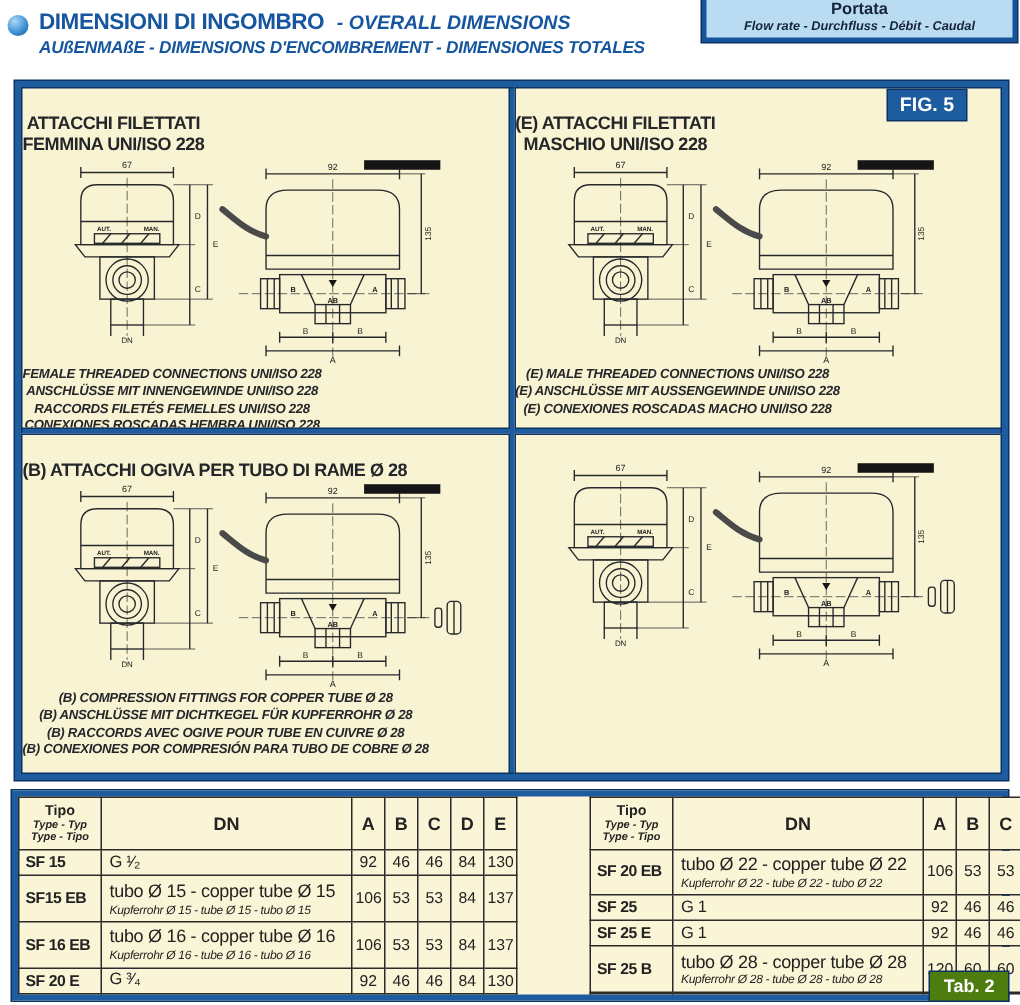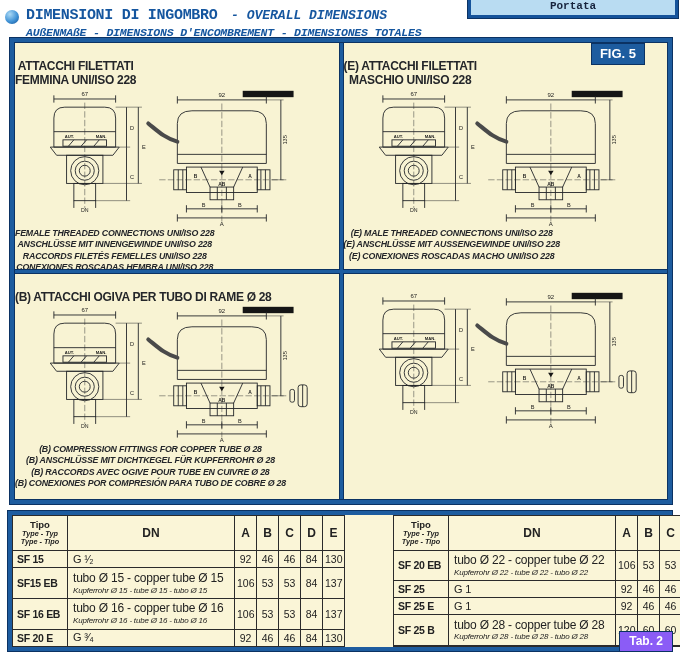--- a/index.html
+++ b/index.html
@@ -1,19 +1,19 @@
 <!DOCTYPE html>
 <html><head>
 <meta charset="utf-8">
 <style>
   html,body{margin:0;padding:0;}
   body{width:680px;height:670px;background:#fff;overflow:hidden;position:relative;
        font-family:"Liberation Sans",sans-serif;color:#222;}
   
-  .header{position:relative;height:38px;font-family:Liberation Mono, monospace;}
+  .header{position:relative;height:54px;}
   .bullet{position:absolute;left:5px;top:10px;width:14px;height:14px;border-radius:50%;
           background:radial-gradient(circle at 35% 30%,#aad9f5,#4193d6 55%,#0f4f93);}
   .titles{margin-left:26px;padding-top:5px;line-height:1.25;}
   .t-main{font-size:15px;font-weight:700;color:#15569f;letter-spacing:-0.3px;}
   .t-suffix{font-size:13px;font-weight:700;font-style:italic;color:#15569f;margin-left:4px;}
   .t-line2{font-size:11.5px;font-weight:700;font-style:italic;color:#15569f;letter-spacing:-0.2px;}
   .portata{position:absolute;top:-7px;right:2px;width:196px;text-align:center;
            background:#b9dcf2;border:3px solid #15539b;box-shadow:0 0 0 1px #0b3263;
            padding:4px 4px 3px;}
   .portata-title{font-size:11px;font-weight:700;color:#16233d;line-height:1.1;}
@@ -54,37 +54,38 @@
   th{font-weight:700;}
   .th-tipo{font-size:9.5px;line-height:1.1;}
   .th-tipo .sub{font-size:7.3px;font-style:italic;font-weight:700;}
   .th-dn,.th-dim{font-size:12px;}
   td.tipo{font-weight:700;font-size:10.5px;padding-left:4px;letter-spacing:-0.3px;}
   td.dn{padding-left:5px;}
   .dn-l1{font-size:12px;line-height:1.15;letter-spacing:-0.2px;}
   .dn-l2{font-size:8px;font-style:italic;line-height:1.15;letter-spacing:-0.2px;}
   .dn-big .dn-l1{font-size:11px;font-weight:400;}
   td.num{font-size:10.5px;text-align:center;}
-  .tab-badge{position:absolute;right:-4px;bottom:-4px;background:#8b5cf6;color:#fff;
+  .tab-badge{position:absolute;right:-4px;bottom:-4px;background:#4d7c0f;color:#fff;
              font-weight:700;font-size:12px;padding:2px 9px 3px;box-shadow:0 0 0 1px #0b3263;z-index:3;}
 </style>
 </head>
 <body>
 
 <div class="header">
   <span class="bullet"></span>
   <div class="titles">
     <div>
       <span class="t-main">DIMENSIONI DI INGOMBRO</span>
       <span class="t-suffix">- OVERALL DIMENSIONS</span>
     </div>
     <div class="t-line2">AUßENMAßE - DIMENSIONS D'ENCOMBREMENT - DIMENSIONES TOTALES</div>
   </div>
   <div class="portata">
     <div class="portata-title">Portata</div>
+    <div class="portata-sub">Flow rate - Durchfluss - Débit - Caudal</div>
   </div>
 </div>
 
 <div class="figure">
   <div class="fig-badge">FIG. 5</div>
 
   <div class="panel">
     <div class="panel-title">
       <div>ATTACCHI FILETTATI</div>
       <div>FEMMINA UNI/ISO 228</div>

